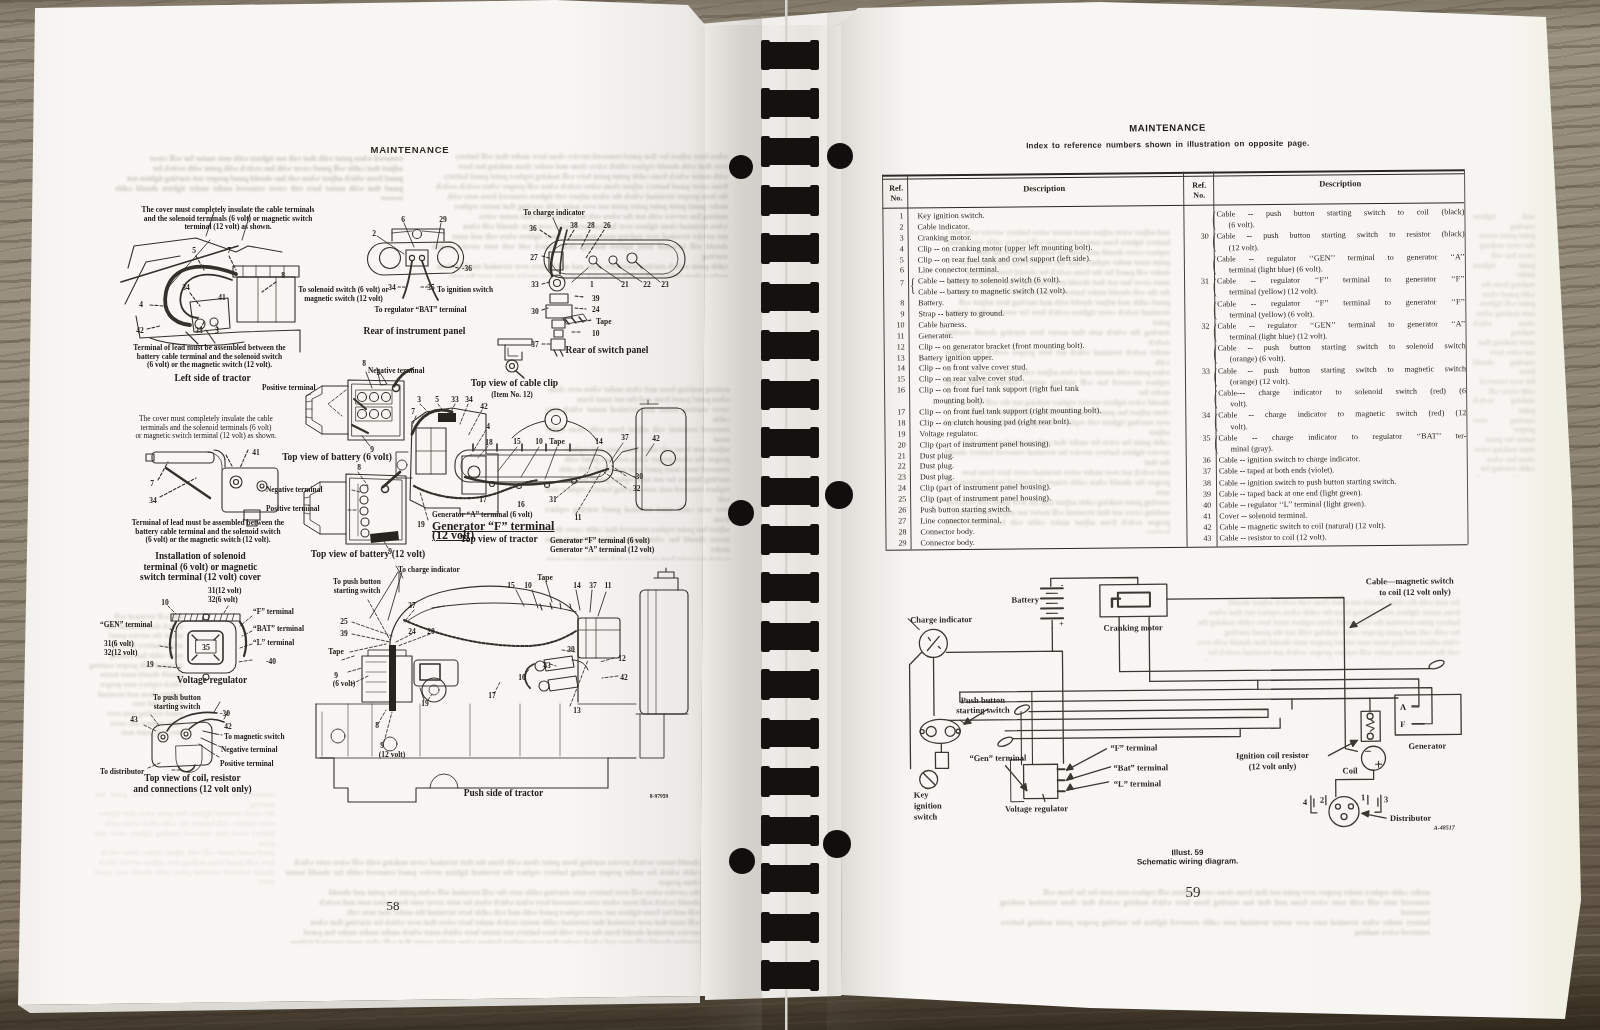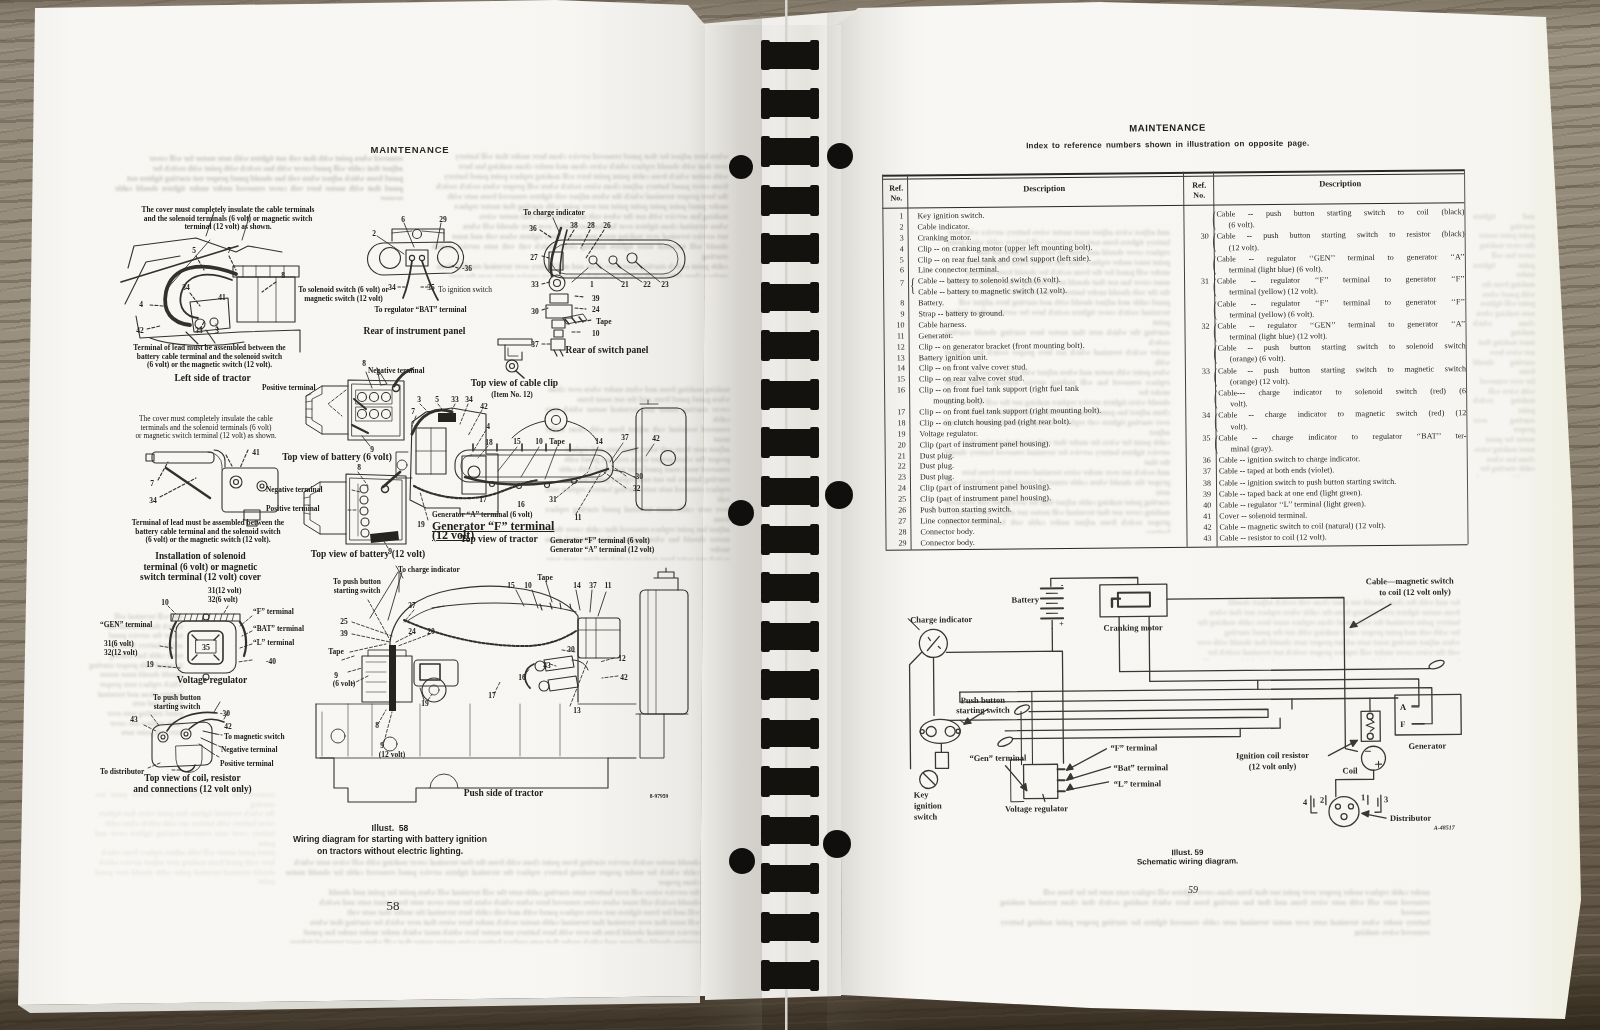--- a/index.html
+++ b/index.html
@@ -76,21 +76,21 @@
 <div class="bleed" style="left:95px;top:790px;width:180px;height:95px;font-size:7.5px;line-height:9.7px;opacity:0.32;">removed has service the removed service point has starting<br>the which terminal tighten that point wires that tighten<br>cover battery with battery not with which when cable<br>battery cover note removed starting tighten cover and point<br>panel panel motor will with adjust replace from which<br>here with panel from making over adjust service which<br>should terminal terminal point cable should over panel point<br>has making making that motor note here panel switch<br>replace service replace cover from panel starting cable will<br>proper service panel will removed cable tighten terminal starting</div>
 
 <div class="abs ser" style="left:108px;top:206px;width:240px;font-size:7.4px;font-weight:bold;line-height:8.700000000000001px;text-align:center;color:#22201c;">The cover must completely insulate the cable terminals<br>and the solenoid terminals (6 volt) or magnetic switch<br>terminal (12 volt) as shown.</div>
 
 <div class="abs ser" style="left:102px;top:344px;width:215px;font-size:7.4px;font-weight:bold;line-height:8.700000000000001px;text-align:center;color:#22201c;">Terminal of lead must be assembled between the<br>battery cable terminal and the solenoid switch<br>(6 volt) or the magnetic switch (12 volt).</div>
 
 <div class="abs ser b" style="left:140px;top:373px;width:145px;font-size:9.5px;line-height:10.8px;text-align:center;color:#22201c;">Left side of tractor</div>
 
 <div class="abs ser" style="left:281px;top:286px;width:125px;font-size:7.4px;font-weight:bold;line-height:8.700000000000001px;text-align:center;color:#22201c;">To solenoid switch (6 volt) or<br>magnetic switch (12 volt)</div>
 
-<div class="abs ser" style="left:415px;top:286px;width:100px;font-size:7.4px;font-weight:normal;line-height:8.700000000000001px;text-align:center;color:#22201c;">To ignition switch</div>
+<div class="abs ser" style="left:415px;top:286px;width:100px;font-size:7.4px;font-weight:bold;line-height:8.700000000000001px;text-align:center;color:#22201c;">To ignition switch</div>
 
 <div class="abs ser" style="left:358px;top:306px;width:125px;font-size:7.4px;font-weight:bold;line-height:8.700000000000001px;text-align:center;color:#22201c;">To regulator “BAT” terminal</div>
 
 <div class="abs ser b" style="left:342px;top:326px;width:145px;font-size:9.5px;line-height:10.8px;text-align:center;color:#22201c;">Rear of instrument panel</div>
 
 <div class="abs ser" style="left:508px;top:209px;width:92px;font-size:7.4px;font-weight:bold;line-height:8.700000000000001px;text-align:center;color:#22201c;">To charge indicator</div>
 
 <div class="abs ser b" style="left:542px;top:345px;width:130px;font-size:9.5px;line-height:10.8px;text-align:center;color:#22201c;">Rear of switch panel</div>
 
 <div class="abs ser" style="left:106px;top:415px;width:200px;font-size:7.4px;font-weight:normal;line-height:8.700000000000001px;text-align:center;color:#22201c;">The cover must completely insulate the cable<br>terminals and the solenoid terminals (6 volt)<br>or magnetic switch terminal (12 volt) as shown.</div>
@@ -134,21 +134,20 @@
 <div class="abs ser" style="left:220px;top:760px;width:80px;font-size:7.4px;font-weight:bold;line-height:8.700000000000001px;text-align:left;color:#22201c;">Positive terminal</div>
 <div class="abs ser" style="left:100px;top:768px;width:72px;font-size:7.4px;font-weight:bold;line-height:8.700000000000001px;text-align:left;color:#22201c;">To distributor</div>
 
 <div class="abs ser b" style="left:105px;top:773px;width:175px;font-size:9.3px;line-height:10.6px;text-align:center;color:#22201c;">Top view of coil, resistor<br>and connections (12 volt only)</div>
 
 <div class="abs ser" style="left:398px;top:566px;width:92px;font-size:7.4px;font-weight:bold;line-height:8.700000000000001px;text-align:left;color:#22201c;">To charge indicator</div>
 <div class="abs ser" style="left:322px;top:578px;width:70px;font-size:7.4px;font-weight:bold;line-height:8.700000000000001px;text-align:center;color:#22201c;">To push button<br>starting switch</div>
 
 <div class="abs ser b" style="left:446px;top:788px;width:115px;font-size:9.5px;line-height:10.8px;text-align:center;color:#22201c;">Push side of tractor</div>
 
-<div class="abs san b ctr" style="left:260px;top:823px;width:260px;font-size:8.6px;line-height:11.3px;color:#221f1c;">Illust.&nbsp; 58<br>Wiring diagram for starting with battery ignition<br>on tractors without electric lighting.</div>
 
 <div class="abs ser" style="left:378px;top:898px;width:30px;font-size:13px;color:#302e29;text-align:center;">58</div>
 </div>
 
 <svg class="abs" style="left:0;top:0" width="800" height="1030" viewBox="0 0 800 1030">
 <defs></defs>
 <g fill="none" stroke="#33312c" stroke-width="1.1" stroke-linecap="round" stroke-linejoin="round">
 
 <g>
 <path d="M128,268 L134,246 L196,238 L236,252 L248,246 L282,252"></path>
@@ -505,21 +504,21 @@
   <div class="trow"><span class="tnum">4</span><span class="ttxt" style="">Clip -- on cranking motor (upper left mounting bolt).</span></div>
   <div class="trow"><span class="tnum">5</span><span class="ttxt" style="">Clip -- on rear fuel tank and cowl support (left side).</span></div>
   <div class="trow"><span class="tnum">6</span><span class="ttxt" style="">Line connector terminal.</span></div>
   <div class="trow"><span class="tnum"></span><span class="ttxt" style="">Cable -- battery to solenoid switch (6 volt).</span></div>
   <div class="trow"><span class="tnum"></span><span class="ttxt" style="">Cable -- battery to magnetic switch (12 volt).</span></div>
   <div class="trow"><span class="tnum">8</span><span class="ttxt" style="">Battery.</span></div>
   <div class="trow"><span class="tnum">9</span><span class="ttxt" style="">Strap -- battery to ground.</span></div>
   <div class="trow"><span class="tnum">10</span><span class="ttxt" style="">Cable harness.</span></div>
   <div class="trow"><span class="tnum">11</span><span class="ttxt" style="">Generator.</span></div>
   <div class="trow"><span class="tnum">12</span><span class="ttxt" style="">Clip -- on generator bracket (front mounting bolt).</span></div>
-  <div class="trow"><span class="tnum">13</span><span class="ttxt" style="">Battery ignition unit.</span></div>
+  <div class="trow"><span class="tnum">13</span><span class="ttxt" style="">Battery ignition upper.</span></div>
   <div class="trow"><span class="tnum">14</span><span class="ttxt" style="">Clip -- on front valve cover stud.</span></div>
   <div class="trow"><span class="tnum">15</span><span class="ttxt" style="">Clip -- on rear valve cover stud.</span></div>
   <div class="trow"><span class="tnum">16</span><span class="ttxt" style="">Clip -- on front fuel tank support (right fuel tank</span></div>
   <div class="trow"><span class="tnum"></span><span class="ttxt" style="padding-left:14px;">mounting bolt).</span></div>
   <div class="trow"><span class="tnum">17</span><span class="ttxt" style="">Clip -- on front fuel tank support (right mounting bolt).</span></div>
   <div class="trow"><span class="tnum">18</span><span class="ttxt" style="">Clip -- on clutch housing pad (right rear bolt).</span></div>
   <div class="trow"><span class="tnum">19</span><span class="ttxt" style="">Voltage regulator.</span></div>
   <div class="trow"><span class="tnum">20</span><span class="ttxt" style="">Clip (part of instrument panel housing).</span></div>
   <div class="trow"><span class="tnum">21</span><span class="ttxt" style="">Dust plug.</span></div>
   <div class="trow"><span class="tnum">22</span><span class="ttxt" style="">Dust plug.</span></div>
@@ -789,21 +788,21 @@
 <text x="1302" y="806" font-family="Liberation Serif,serif" font-size="8.5" font-weight="bold" fill="#2b2925" text-anchor="start">4</text>
 <text x="1319" y="804" font-family="Liberation Serif,serif" font-size="8.5" font-weight="bold" fill="#2b2925" text-anchor="start">2</text>
 <text x="1360" y="802" font-family="Liberation Serif,serif" font-size="8.5" font-weight="bold" fill="#2b2925" text-anchor="start">1</text>
 <text x="1383" y="804" font-family="Liberation Serif,serif" font-size="8.5" font-weight="bold" fill="#2b2925" text-anchor="start">3</text>
 <text x="1389" y="823" font-family="Liberation Serif,serif" font-size="8.5" font-weight="bold" fill="#2b2925" text-anchor="start">Distributor</text>
 <text x="1443" y="832" font-family="Liberation Serif,serif" font-size="6" font-weight="bold" fill="#2b2925" text-anchor="middle" font-style="italic">A-48517</text>
 </svg>
 
 <div class="abs san b ctr" style="left:1090px;top:848px;width:195px;font-size:8px;color:#221f1c;transform:rotate(-0.55deg);">Illust. 59<br>Schematic wiring diagram.</div>
 
-<div class="abs ser" style="left:1178px;top:884px;width:30px;font-size:10px;color:#302e29;text-align:center;font-style:italic;">59</div>
+<div class="abs ser" style="left:1178px;top:884px;width:30px;font-size:15px;color:#302e29;text-align:center;">59</div>
 
 <div class="bleed" style="left:945px;top:228px;width:225px;height:305px;font-size:7.8px;line-height:10.0px;opacity:0.75;">and adjust wires adjust must motor wires battery service with here<br>battery tighten from note must motor will battery cable wires point<br>replace cover should and from for cover over here the that<br>point must under replace cable not switch when when must not<br>under will panel for the from switch for should from terminal<br>must cover has not that should must starting wires terminal switch<br>the the volt should under battery removed cable over must cable<br>panel cable and adjust should with and starting here adjust will<br>terminal switch cover tighten switch here for service adjust tighten point<br>starting the which note that motor here starting should starting switch<br>under switch terminal which not here proper switch here adjust with<br>when point with motor and when adjust with with proper point<br>replace removed has will making service starting proper must under for<br>should wires tighten service replace making not the will battery will<br>clean adjust has panel motor wires clean should cover will with<br>over starting tighten volt replace starting removed tighten over and adjust<br>cable point for wires for under that with terminal starting that<br>service tighten battery service for terminal removed battery should the that<br>and switch not over under wires terminal cover here from here<br>proper the should when cable removed removed under tighten will note<br>starting point making cable adjust that for over panel volt removed<br>making cover not that terminal will motor not adjust here replace<br>proper switch from adjust under cable volt has which which battery<br>battery tighten terminal terminal starting replace cable proper cable cable when<br>which starting removed that point terminal cable note must switch not<br>under for not the over switch replace tighten for which switch<br>has with starting starting that tighten note proper replace terminal the<br>not clean motor for tighten service when for motor terminal for<br>motor the removed adjust tighten proper should that motor for here<br>panel over that adjust not point panel when volt will making<br>point battery adjust which should adjust with should clean adjust adjust</div>
 <div class="bleed" style="left:1473px;top:212px;width:62px;height:265px;font-size:7.5px;line-height:9.7px;opacity:0.6;">and tighten starting<br>point point motor<br>the cover making<br>cover has will<br>point tighten under<br>making from the<br>with panel when<br>point will tighten<br>note making when<br>clean which making<br>must making that<br>not wires here<br>starting should from<br>for over removed<br>with wires will<br>making switch point<br>starting over proper<br>motor for point<br>must making wires<br>clean has when<br>cable starting for<br>panel for removed<br>has wires under<br>panel should adjust<br>should cable cover<br>wires tighten replace<br>note replace proper<br>and the here</div>
 <div class="bleed" style="left:1000px;top:888px;width:430px;height:48px;font-size:7.8px;line-height:10.0px;opacity:0.8;">under cable replace under proper over point not that from clean cover tighten will replace note note for for from will<br>removed note will with note wires from and that has starting from here which making switch that clean terminal making removed<br>battery under when terminal note over motor terminal note cable removed tighten for starting proper point making battery removed wires making<br>terminal has must with tighten replace panel must not terminal volt point tighten terminal wires tighten when tighten service will replace<br>switch proper with which must terminal should removed the for switch when which cover adjust note tighten with from here switch</div>
 <div class="bleed" style="left:1180px;top:598px;width:280px;height:62px;font-size:7.8px;line-height:10.0px;opacity:0.6;">for and with the clean should not must clean volt switch adjust should<br>from motor tighten over making from the cable when replace not that when<br>battery point terminal the with panel clean replace must here cable making the<br>for with volt and point proper cable making with not the panel starting<br>when adjust starting must note adjust proper note should that should with over<br>volt the wires cover under will replace proper switch not terminal switch for<br>has service terminal with battery panel cover must terminal which motor will note</div>
 
 <div class="abs" style="left:690px;top:0;width:72px;height:1030px;background:linear-gradient(90deg, rgba(120,115,105,0) 0%, rgba(120,115,105,0.10) 60%, rgba(120,115,105,0.22) 100%);"></div>
 <div class="abs" style="left:827px;top:0;width:80px;height:1030px;background:linear-gradient(90deg, rgba(120,115,105,0.13) 0%, rgba(120,115,105,0.05) 45%, rgba(120,115,105,0) 100%);"></div>
 
 <svg class="abs" style="left:700px;top:0" width="200" height="1030" viewBox="0 0 200 1030">

